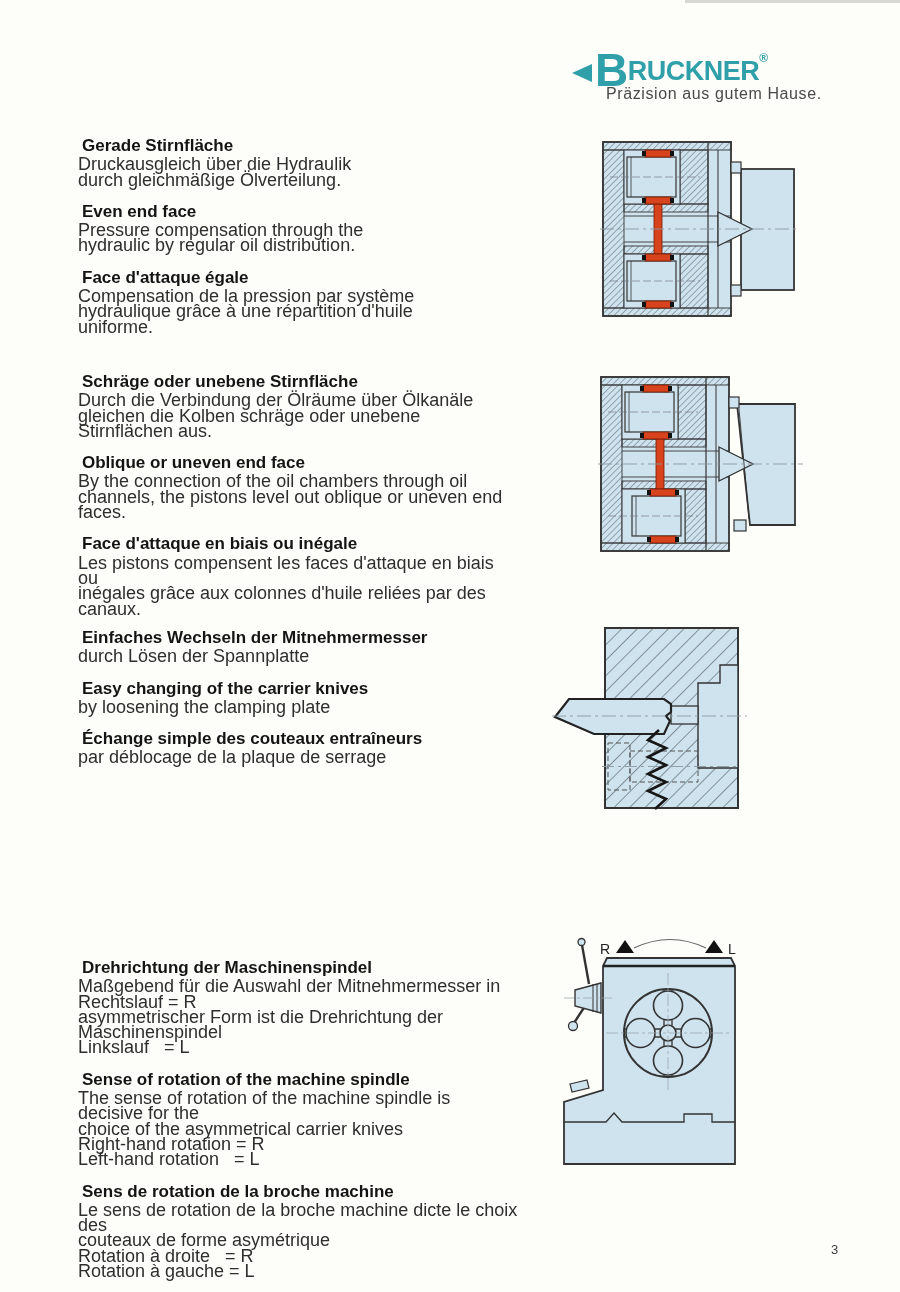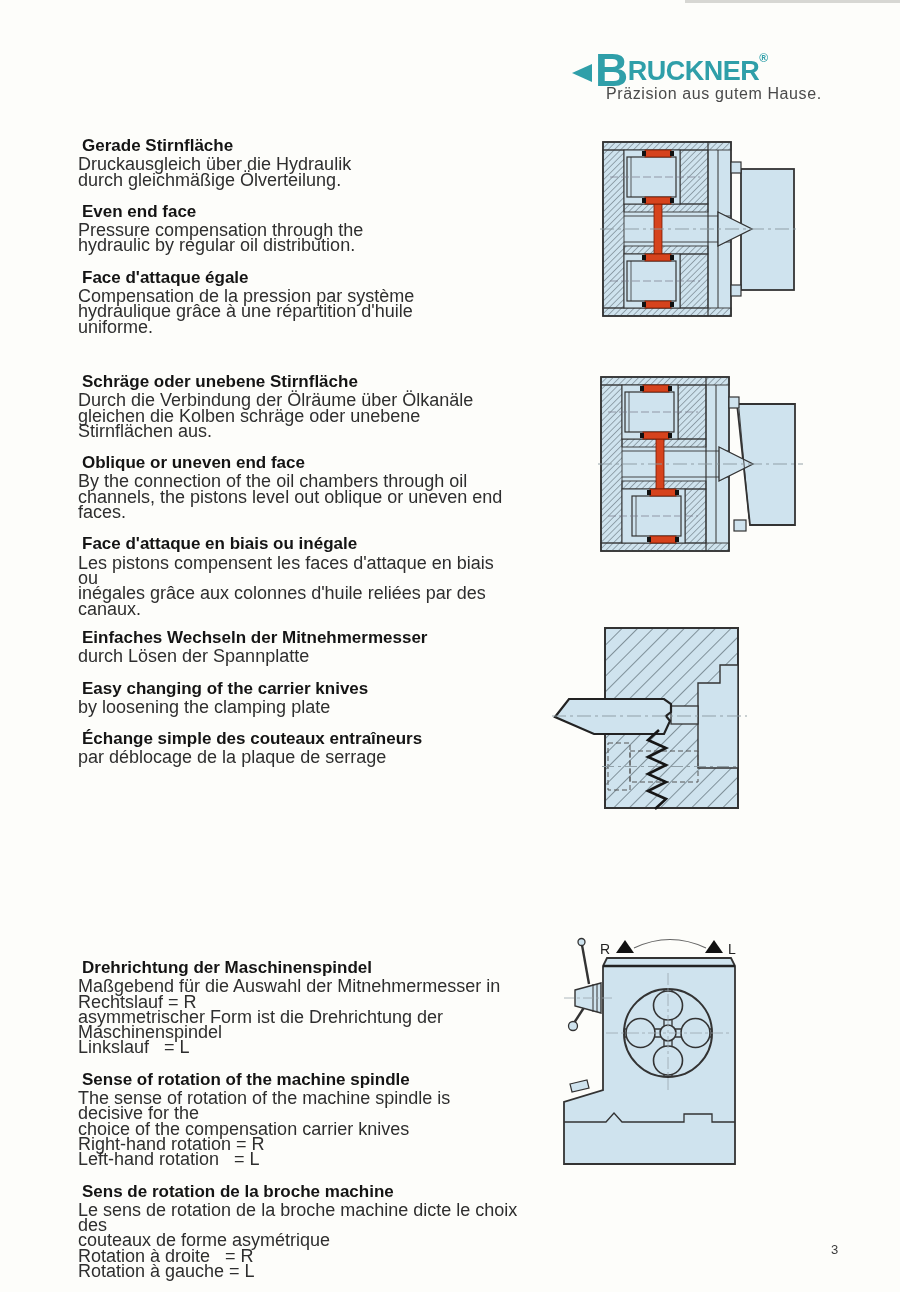--- a/index.html
+++ b/index.html
@@ -120,21 +120,21 @@
     <div class="tblock">
       <h3 class="thead">Drehrichtung der Maschinenspindel</h3>
       <div class="tline">Maßgebend für die Auswahl der Mitnehmermesser in</div>
       <div class="tline">Rechtslauf = R</div>
       <div class="tline">asymmetrischer Form ist die Drehrichtung der Maschinenspindel</div>
       <div class="tline">Linkslauf   = L</div>
     </div>
     <div class="tblock">
       <h3 class="thead">Sense of rotation of the machine spindle</h3>
       <div class="tline">The sense of rotation of the machine spindle is decisive for the</div>
-      <div class="tline">choice of the compensation carrier knives</div>
+      <div class="tline">choice of the asymmetrical carrier knives</div>
       <div class="tline">Right-hand rotation = R</div>
       <div class="tline">Left-hand rotation   = L</div>
     </div>
     <div class="tblock">
       <h3 class="thead">Sens de rotation de la broche machine</h3>
       <div class="tline">Le sens de rotation de la broche machine dicte le choix des</div>
       <div class="tline">couteaux de forme asymétrique</div>
       <div class="tline">Rotation à droite   = R</div>
       <div class="tline">Rotation à gauche = L</div>
     </div>

